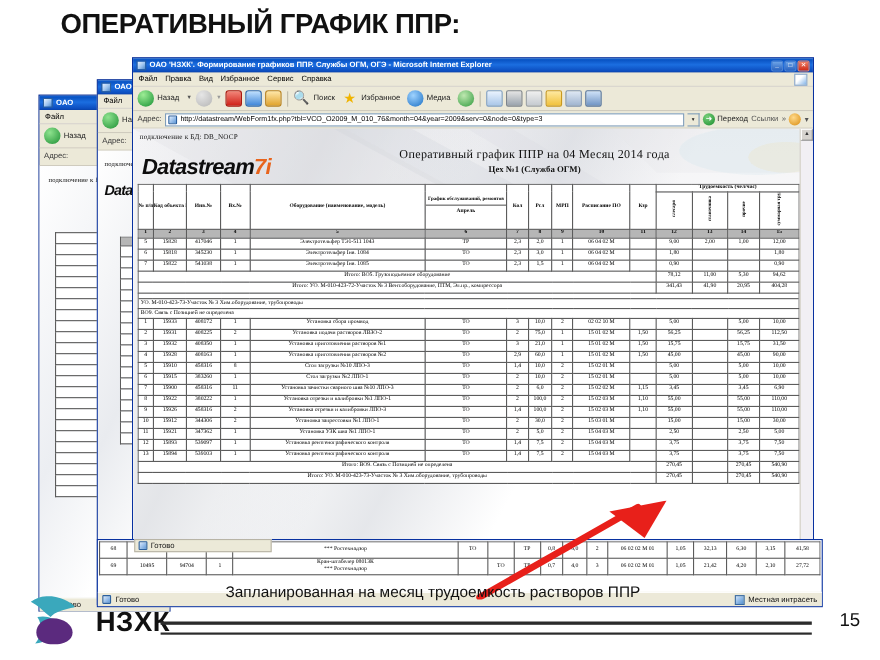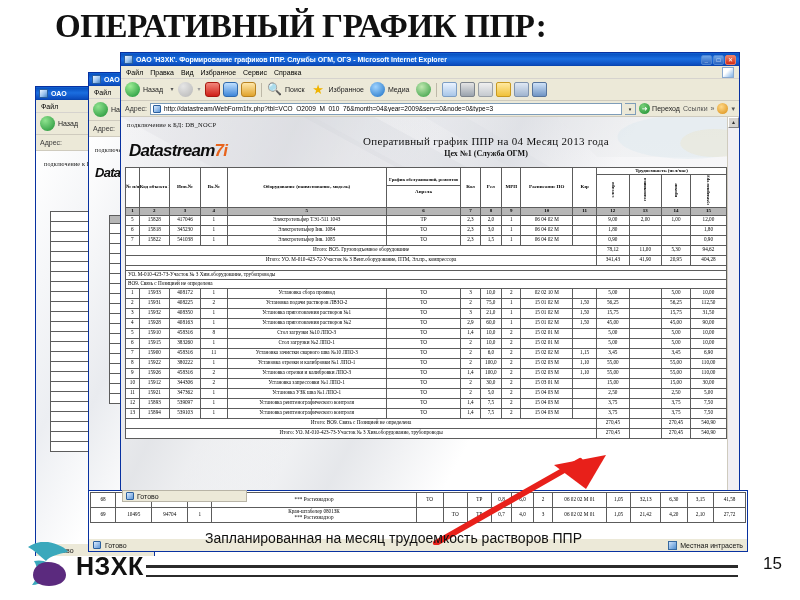--- a/index.html
+++ b/index.html
@@ -7,23 +7,23 @@
   body{
     width:800px;height:600px;position:relative;overflow:hidden;
     background:#ffffff;
     font-family:"Liberation Sans","DejaVu Sans",sans-serif;
     -webkit-font-smoothing:antialiased;
   }
 
   
   .slide-title{
     position:absolute;left:55px;top:8px;
-    font-size:33px;font-weight:bold;letter-spacing:-.4px;
+    font-size:25px;font-weight:bold;letter-spacing:-.4px;
     color:#111;white-space:nowrap;
-    font-family:Liberation Serif, serif;
+    font-family:Liberation Sans, sans-serif;
   }
 
   
   .iewin{position:absolute;background:#d6d3ce;border:1px solid #0831a0;box-sizing:border-box;}
   .ie-titlebar{
     height:13px;background:linear-gradient(to bottom,#1364d4 0%,#0a54c4 12%,#1b6ee0 45%,#0c4ec0 88%,#0841a8 100%);
     display:flex;align-items:center;padding:0 2px;color:#fff;
     font-size:7px;font-weight:bold;white-space:nowrap;overflow:hidden;
   }
   .ie-ticon{
@@ -86,21 +86,21 @@
   .doc-bg{position:absolute;inset:0;
     background:
       linear-gradient(115deg,rgba(210,212,216,.0) 0%,rgba(205,208,214,.55) 22%,rgba(255,255,255,0) 40%),
       linear-gradient(118deg,rgba(200,203,210,0) 30%,rgba(198,202,210,.45) 48%,rgba(255,255,255,0) 62%),
       linear-gradient(to bottom,#f4f4f6 0%,#ffffff 58%);
     pointer-events:none;}
   .doc-swoosh{position:absolute;left:0;top:0;width:100%;height:78px;pointer-events:none;opacity:.75;}
 
   .conn-line{position:absolute;left:6px;top:4px;font-size:6.5px;color:#111;
     font-family:"Liberation Serif","DejaVu Serif",serif;letter-spacing:.2px;}
-  .ds-logo{position:absolute;left:8px;top:24px;font-size:17px;font-weight:bold;font-style:italic;
+  .ds-logo{position:absolute;left:8px;top:24px;font-size:20px;font-weight:bold;font-style:italic;
     color:#0d0d0d;letter-spacing:-.7px;font-family:"Liberation Sans","DejaVu Sans",sans-serif;}
   .ds-logo .sev{color:#e8641c;}
   .rep-title{position:absolute;left:150px;top:18px;width:430px;text-align:center;
     font-family:"Liberation Serif","DejaVu Serif",serif;font-size:11px;color:#111;letter-spacing:.3px;}
   .rep-sub{position:absolute;left:150px;top:32px;width:430px;text-align:center;
     font-family:"Liberation Serif","DejaVu Serif",serif;font-size:8px;font-weight:bold;color:#111;}
 
   
   .rep-wrap{position:absolute;left:4px;top:50px;right:12px;bottom:22px;overflow:hidden;}
   table.rep{border-collapse:collapse;width:100%;table-layout:fixed;
@@ -144,21 +144,21 @@
     position:absolute;left:205px;top:530px;
     font-size:14px;color:#111;white-space:nowrap;z-index:60;
     font-family:"Liberation Sans","DejaVu Sans",sans-serif;
   }
   
   .arrow-svg{position:absolute;left:430px;top:455px;z-index:55;pointer-events:none;}
 
   
   .footer{position:absolute;left:0;right:0;bottom:12px;height:46px;}
   .logo-mark{position:absolute;left:28px;top:0;width:40px;height:44px;}
-  .logo-text{position:absolute;left:76px;top:10px;font-size:25px;font-weight:bold;
+  .logo-text{position:absolute;left:87px;top:10px;font-size:25px;font-weight:bold;
     letter-spacing:.5px;color:#111;}
   .foot-rule{position:absolute;left:146px;top:23px;right:62px;height:7px;
     border-top:3px solid #2b2b2b;border-bottom:2px solid #2b2b2b;}
   .page-no{position:absolute;right:18px;top:12px;font-size:17px;color:#111;}
 
   
   .mini-tbl{position:absolute;left:10px;top:46px;right:4px;bottom:14px;overflow:hidden;}
   table.mini{border-collapse:collapse;width:100%;font-family:"Liberation Serif","DejaVu Serif",serif;
     font-size:5px;color:#000;table-layout:fixed;}
   table.mini td,table.mini th{border:1px solid #5c5c5c;height:9px;text-align:center;
@@ -491,21 +491,21 @@
         <ellipse cx="560" cy="20" rx="70" ry="22" fill="#cfe3ec" opacity=".35"></ellipse>
         <ellipse cx="586" cy="26" rx="34" ry="14" fill="#e8d9a8" opacity=".30"></ellipse>
       </svg>
 
       <div class="conn-line">подключение к БД: DB_NOCP</div>
 
       <div class="ds-logo">
         <span>Datastream</span><span class="sev">7i</span>
       </div>
 
-      <div class="rep-title">Оперативный график ППР на 04 Месяц 2013 года</div>
+      <div class="rep-title">Оперативный график ППР на 04 Месяц 2014 года</div>
       <div class="rep-sub">Цех №1 (Служба ОГМ)</div>
 
       <div class="rep-wrap">
         <table class="rep">
           <colgroup>
             <col style="width:2.3%">
               <col style="width:5.0%">
               <col style="width:5.2%">
               <col style="width:4.4%">
             <col style="width:26.5%">

